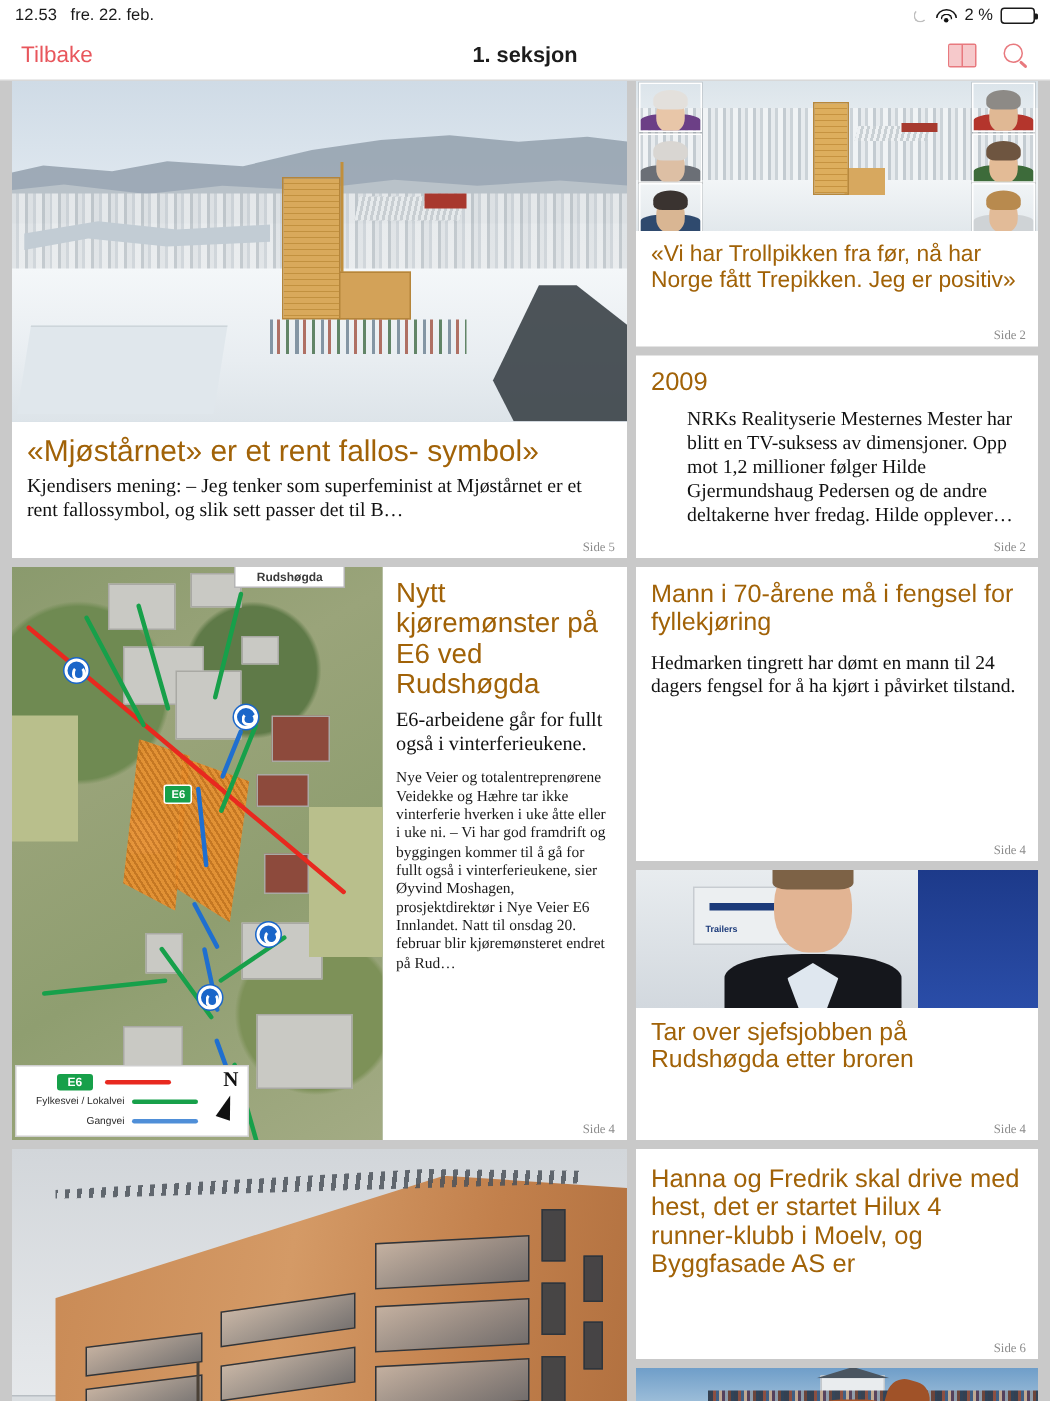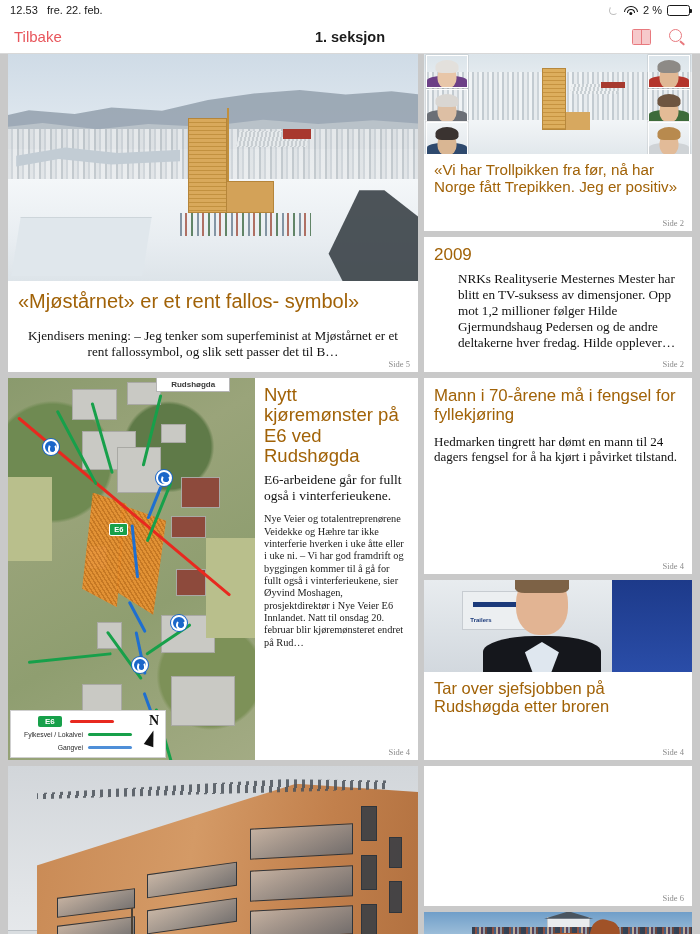--- a/index.html
+++ b/index.html
@@ -165,21 +165,21 @@
     font-family: "Liberation Serif", serif;
     font-size: 8.5px;
     color: #8c8c8c;
   }
 
   
   #card-hero { left: 8px; top: 0; width: 410px; height: 318px; }
   #card-hero .photo { width: 100%; height: 227px; position: relative; overflow: hidden; background:#9fb3c4; }
   #card-hero .txt { padding: 9px 10px 0 10px; }
   #card-hero .headline { font-size: 20px; }
-  #card-hero .lede { font-size: 13.2px; margin-top: 16px; text-align: center; }
+  #card-hero .lede { font-size: 13.2px; margin-top: 4px; }
 
   
   .p-hero-sky {
     position:absolute; inset:0;
     background: linear-gradient(#cfdbe6 0%, #dde6ee 28%, #e9eef2 42%, #ffffff 55%, #fafbfc 100%);
   }
   .p-hero-hillfar {
     position:absolute; left:-5%; top:14%; width:112%; height:24%;
     background:#9aa7b3;
     clip-path: polygon(0% 100%,0% 62%,9% 45%,19% 52%,27% 40%,38% 46%,48% 26%,58% 14%,68% 8%,78% 16%,88% 10%,100% 22%,100% 100%);
@@ -717,20 +717,23 @@
       <div class="bg-windrow" style="left:86%;top:40%;width:4%;height:16%;"></div>
       <div class="bg-windrow" style="left:86%;top:62%;width:4%;height:14%;"></div>
       <div class="bg-windrow" style="left:93%;top:32%;width:3%;height:14%;"></div>
       <div class="bg-windrow" style="left:93%;top:52%;width:3%;height:14%;"></div>
       <div class="bg-tree"></div>
 
     </div>
   </div>
 
   <div class="card" id="card-hanna">
+    <div class="txt">
+      <div class="headline">Hanna og Fredrik skal drive med hest, det er startet Hilux 4 runner-klubb i Moelv, og Byggfasade AS er</div>
+    </div>
     <div class="pagenum">Side 6</div>
   </div>
 
   <div class="card" id="card-horse">
     <div class="photo">
       <div class="hs-sky"></div>
 
       <div class="hs-bldg"></div>
       <div class="hs-crowd"></div>
 

